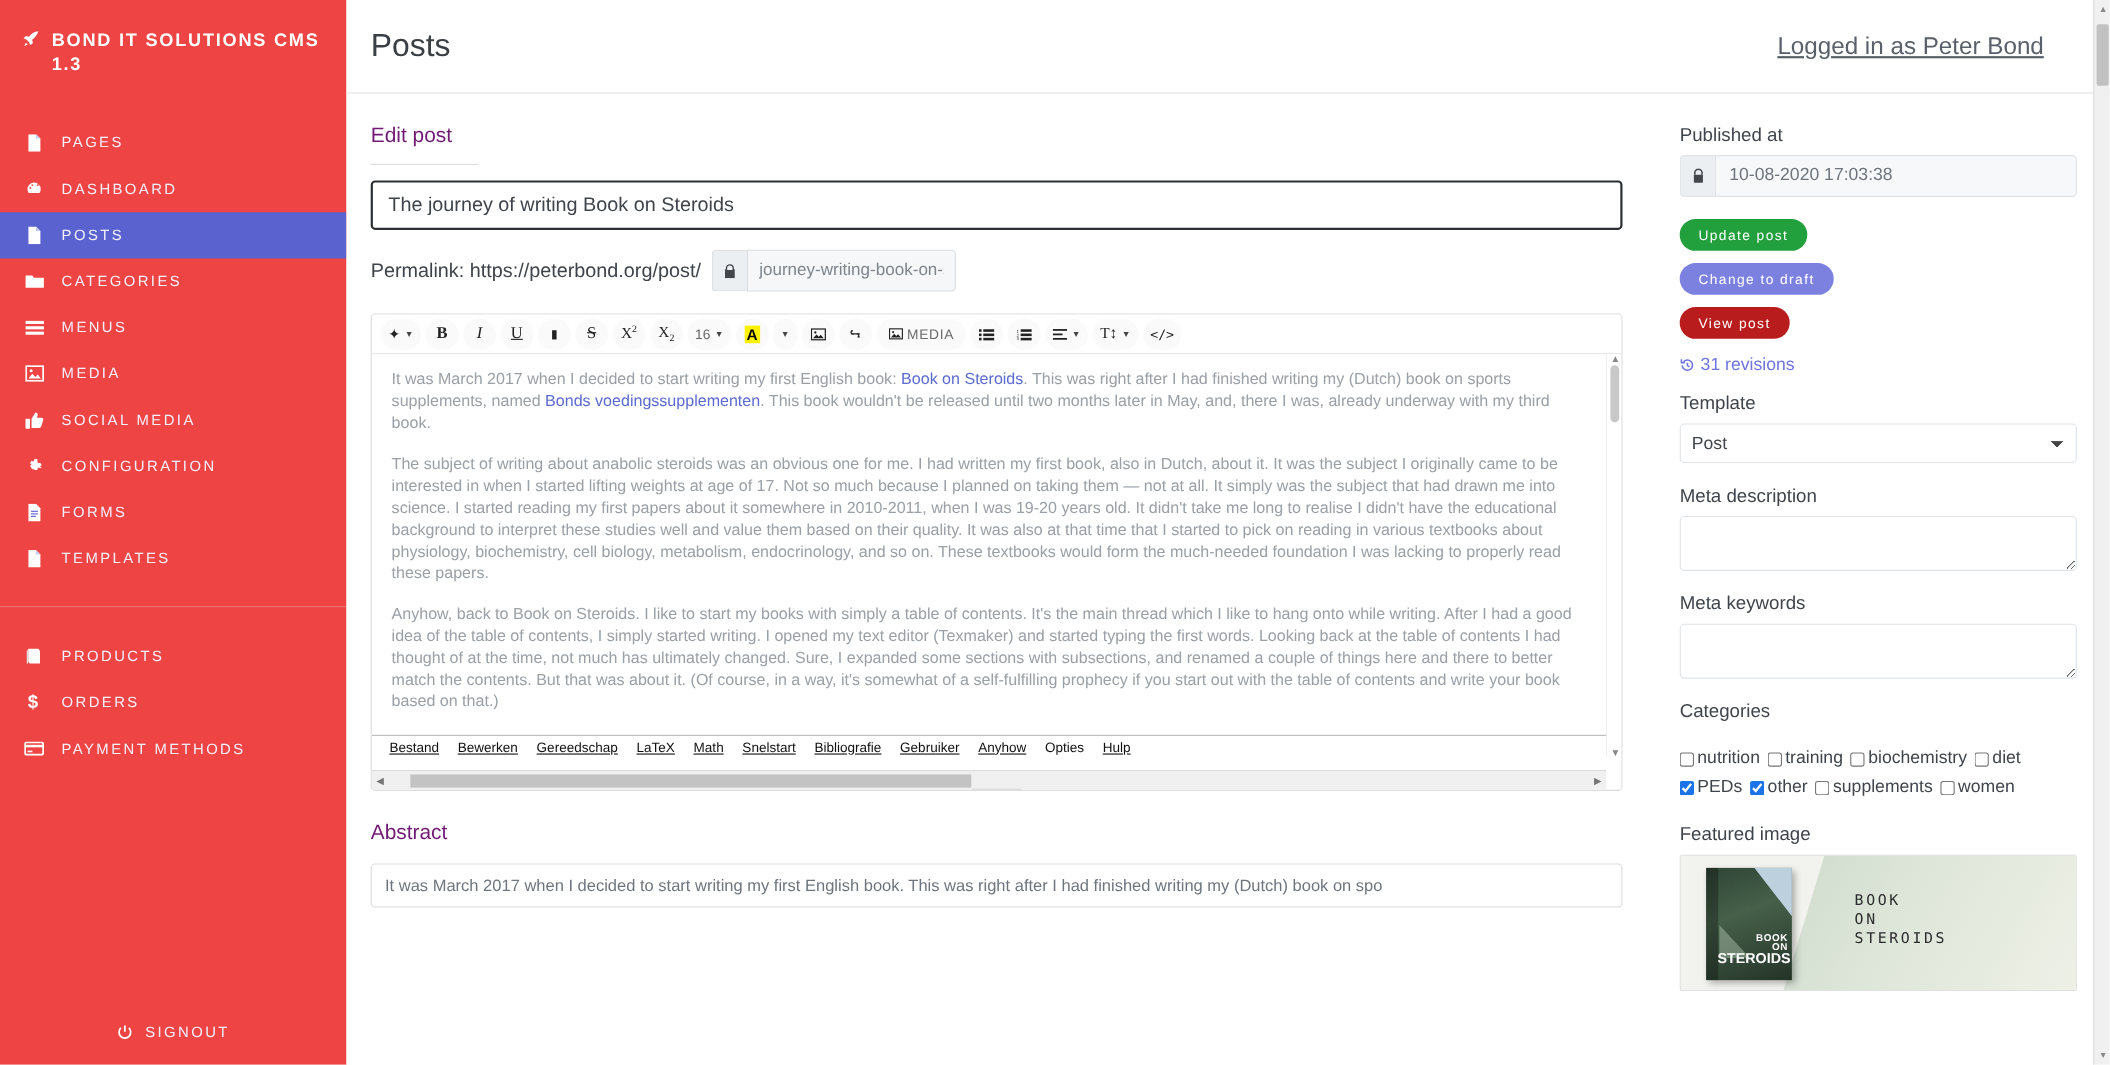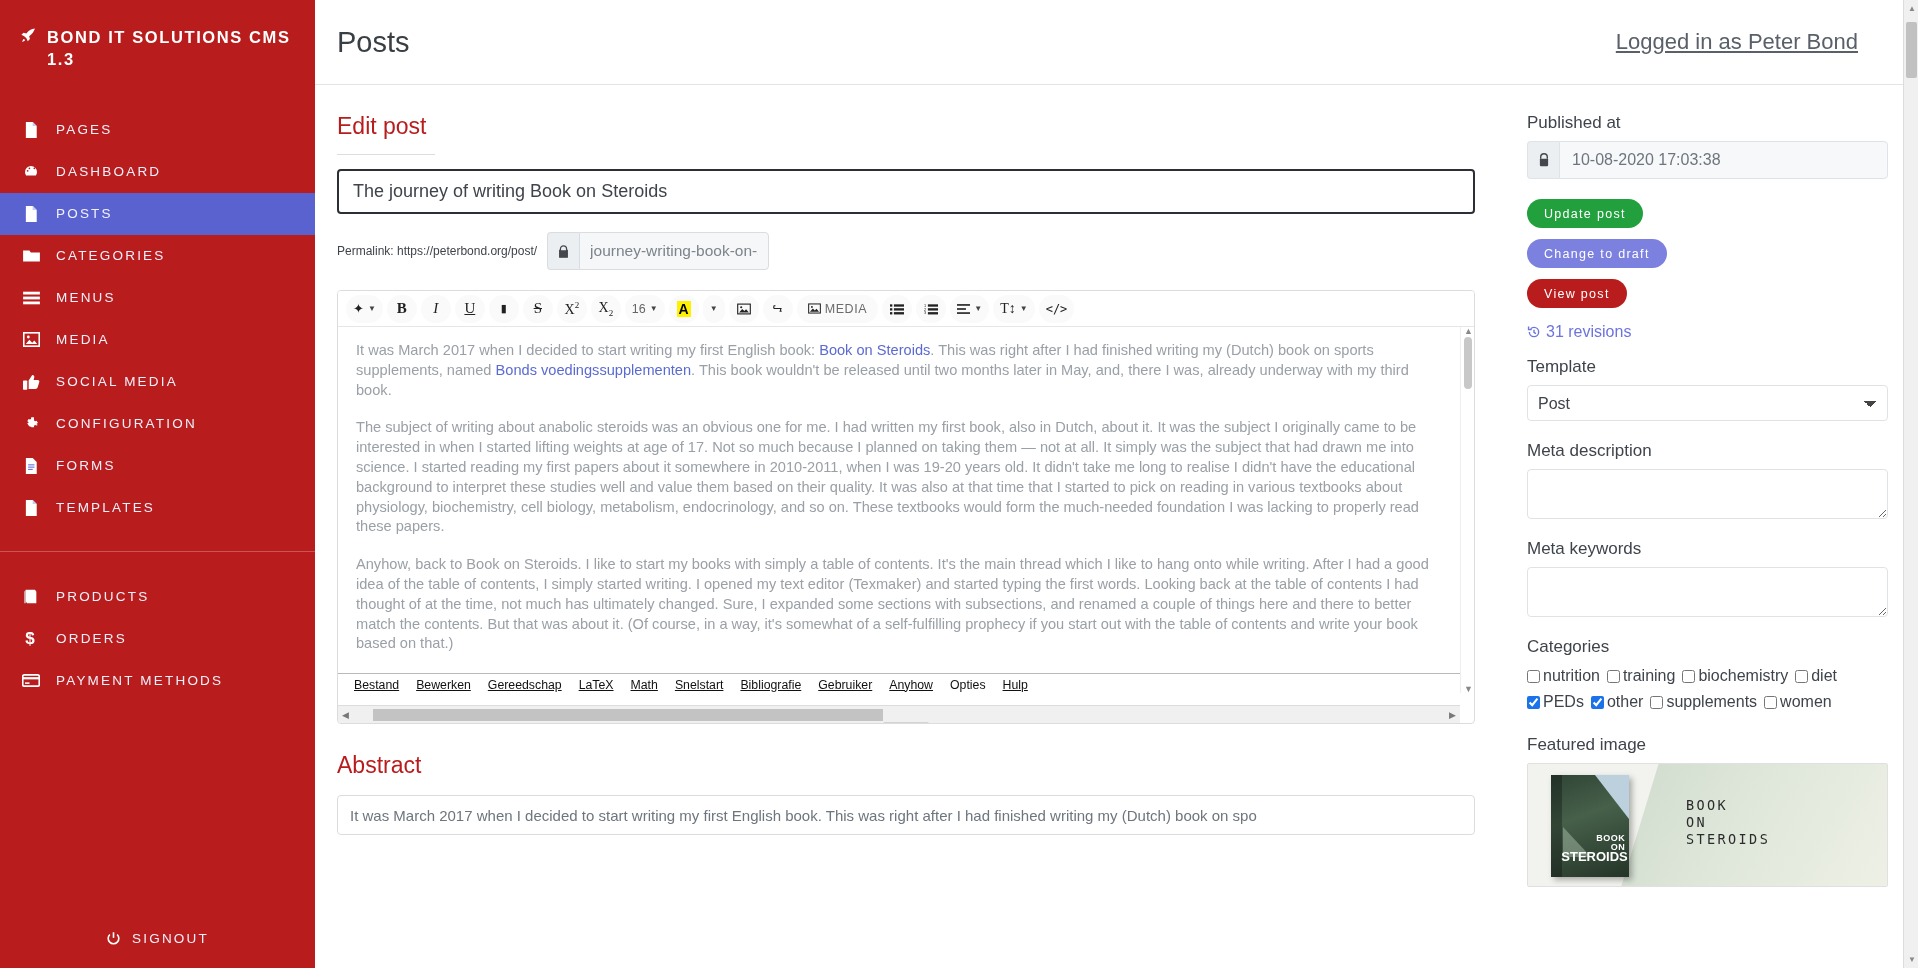--- a/index.html
+++ b/index.html
@@ -8,21 +8,21 @@
     width: 1918px; height: 968px;
     overflow: hidden;
     background: #ffffff;
     font-family: "Liberation Sans", sans-serif;
   }
   .app { display: flex; width: 1918px; height: 968px; position: relative; }
 
   
   .sidebar {
     width: 315px; min-width: 315px; height: 968px;
-    background: #b91c1c;
+    background: #ef4444;
     color: #ffffff;
     position: relative;
     overflow: hidden;
   }
   .brand {
     display: flex; align-items: flex-start; gap: 10px;
     padding: 26px 20px 10px 20px;
     font-size: 16.5px; font-weight: bold;
     letter-spacing: 1.6px; line-height: 1.35;
     text-transform: uppercase;
@@ -71,33 +71,33 @@
   }
   .topbar h1 { margin: 0; font-size: 29px; font-weight: normal; color: #3a3f44; }
   .logged-in { font-size: 22px; color: #5a6069; padding-right: 30px; text-decoration: underline; }
 
   .content {
     display: flex; padding: 0; height: 883px;
   }
   .col-left { width: 1180px; padding: 28px 0 0 22px; }
   .col-right { flex: 1; padding: 28px 30px 0 32px; }
 
-  h2.section { margin: 0 0 14px 0; font-size: 23px; font-weight: normal; color: #b91c1c; }
+  h2.section { margin: 0 0 14px 0; font-size: 19px; font-weight: normal; color: #701a75; }
   .rule { width: 98px; height: 1px; background: #ddd; margin: 0 0 14px 0; }
 
   .title-input {
     width: 1138px; height: 45px;
     border: 2px solid #2c2f33; border-radius: 4px;
     padding: 0 14px; font-size: 18px; color: #3f444b;
     font-family: "Liberation Sans", sans-serif;
     background: #fff; outline: none;
   }
 
   .permalink-row { display: flex; align-items: center; margin-top: 18px; }
-  .permalink-label { font-size: 12px; color: #3f444b; }
+  .permalink-label { font-size: 18px; color: #3f444b; }
   .slug-group { display: flex; margin-left: 10px; }
   .slug-lock {
     width: 32px; height: 38px; background: #eceff1;
     border: 1px solid #d9dde1; border-right: none; border-radius: 4px 0 0 4px;
     display: flex; align-items: center; justify-content: center;
   }
   .slug-input {
     width: 190px; height: 38px; background: #f6f7f8;
     border: 1px solid #d9dde1; border-radius: 0 4px 4px 0;
     padding: 0 10px; font-size: 15.5px; color: #7d848c;
@@ -213,21 +213,21 @@
       linear-gradient(135deg, #444 50%, transparent 50%);
     background-position: calc(100% - 17px) 15px, calc(100% - 11px) 15px;
     background-size: 6px 6px, 6px 6px; background-repeat: no-repeat;
   }
   textarea.meta {
     width: 100%; height: 50px; border: 1px solid #dfe3e6; border-radius: 4px;
     resize: vertical; font-family: "Liberation Sans", sans-serif;
     font-size: 15px; padding: 6px 8px; outline: none; color: #3f444b;
     display: block;
   }
-  .cats { margin-top: 6px; }
+  .cats { margin-top: 20px; }
   .cat-row { display: flex; align-items: center; flex-wrap: wrap; font-size: 16px; color: #3f444b; line-height: 26px; }
   .cat { display: inline-flex; align-items: center; margin-right: 7px; }
   .cat input { margin: 0 3px 0 0; width: 13px; height: 13px; accent-color: #1a73e8; }
 
   .featured {
     margin-top: 4px; width: 100%; height: 124px;
     border: 1px solid #e0e0e0; border-radius: 2px; overflow: hidden;
     background: #f2f2ee; position: relative;
   }
   .fi-wrap { position: absolute; inset: 0; }

